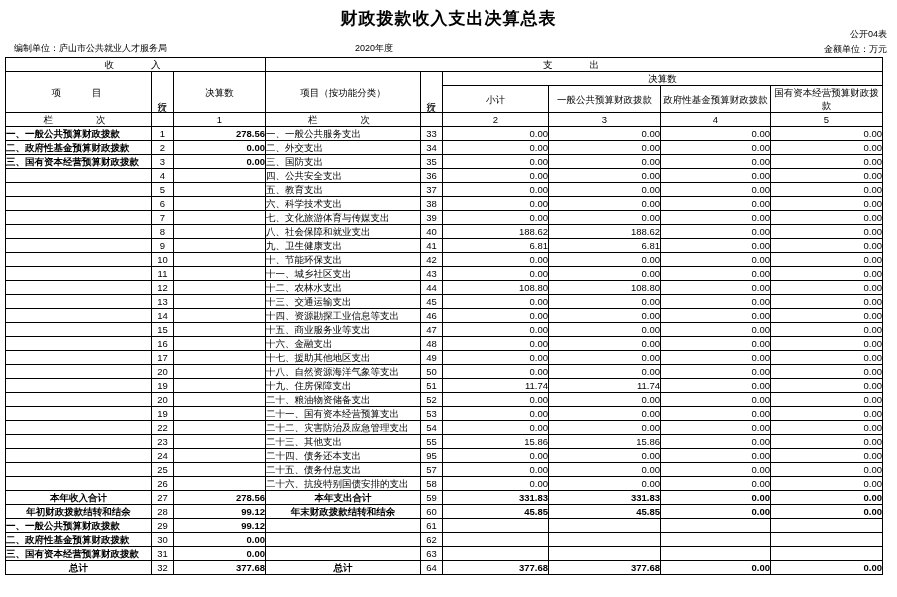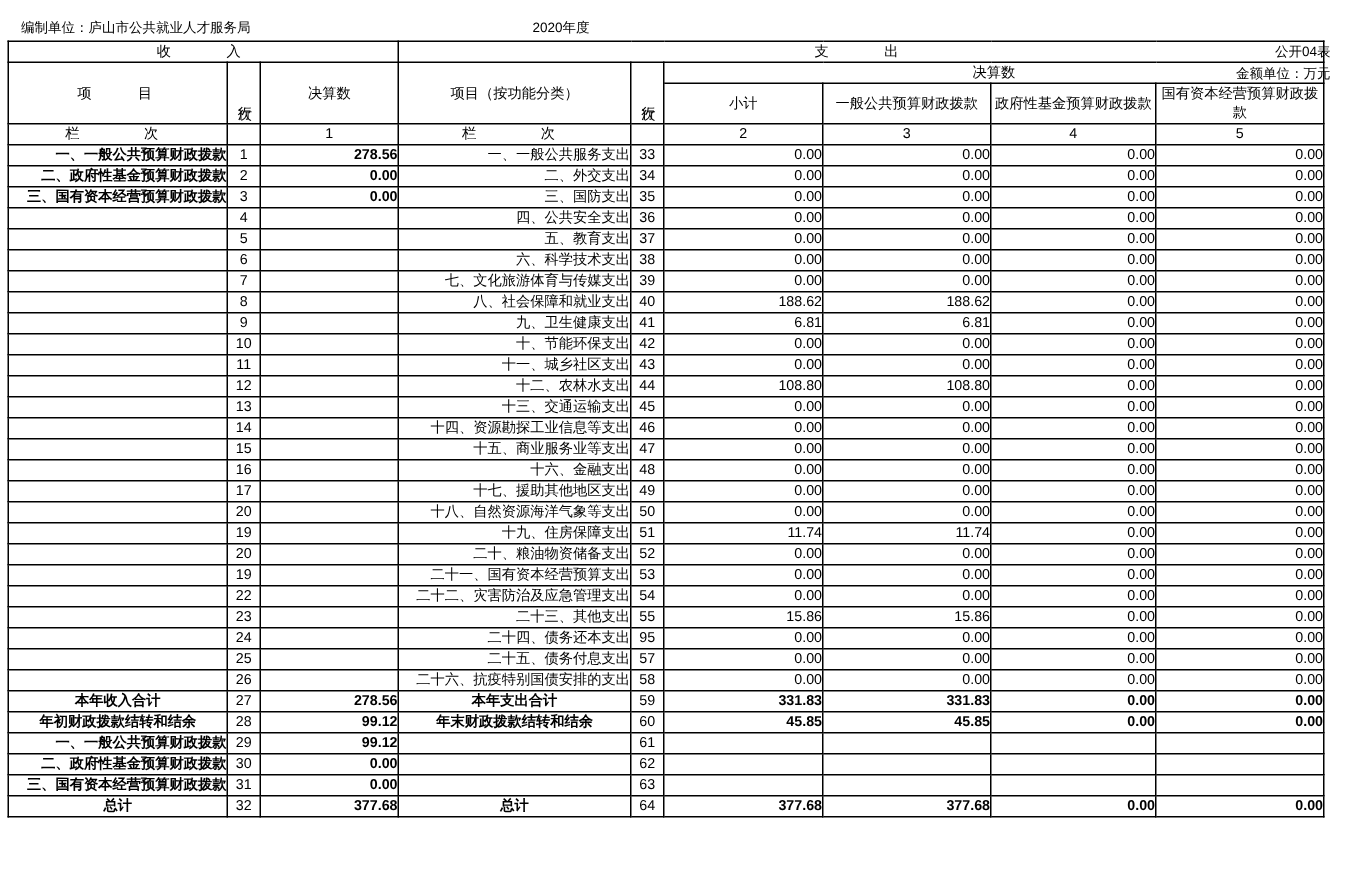--- a/index.html
+++ b/index.html
@@ -8,36 +8,37 @@
   .title{text-align:center;font-size:17px;font-weight:bold;letter-spacing:1px;padding-top:7px;}
   .meta-right{position:absolute;right:10px;font-size:9px;}
   .meta-r1{top:28px;}
   .meta-r2{top:43px;}
   .meta-row{position:relative;height:15px;font-size:9px;}
   .meta-left{position:absolute;left:2px;top:0;font-size:9px;padding-left:12px;}
   .meta-center{position:absolute;left:355px;top:0;font-size:9px;text-align:center;}
   table.main{border-collapse:collapse;width:722px;margin:0 5px;table-layout:fixed;}
   table.main td,table.main th{border:1px solid #000;font-size:9.5px;padding:0;height:13px;line-height:13px;}
   .c{text-align:center;}
-  .l{text-align:right;padding-left:3px;}
+  .l{text-align:left;padding-left:3px;}
   .r{text-align:right;padding-right:3px;}
   .b{font-weight:bold;}
   .hdr{text-align:center;font-size:10px;}
   .hdr-big{font-size:11px;letter-spacing:6px;}
   .colnum{font-size:9px;text-align:center;}
   .vert{writing-mode:vertical-rl;text-orientation:upright;letter-spacing:1px;display:inline-block;line-height:1;}
   .note{font-size:9px;padding:3px 4px 0 4px;line-height:1.3;}
   .spaced{letter-spacing:8px;margin-top:16px;}
   .spaced2{letter-spacing:4px;}
 </style>
 </head>
 <body>
 
 <div class="page">
 
+  <div class="title">财政拨款收入支出决算总表</div>
 
   <div class="meta-right meta-r1">公开04表</div>
   <div class="meta-right meta-r2">金额单位：万元</div>
 
   <div class="meta-row" style="margin-top:12px;">
     <span class="meta-left">编制单位：庐山市公共就业人才服务局</span>
     <span class="meta-center">2020年度</span>
   </div>
 
   <table class="main">

